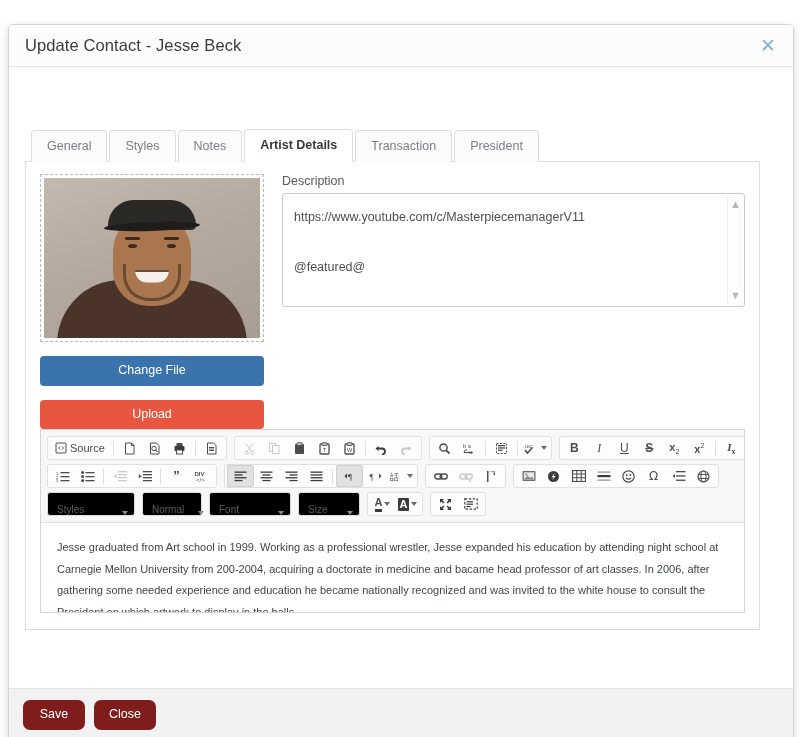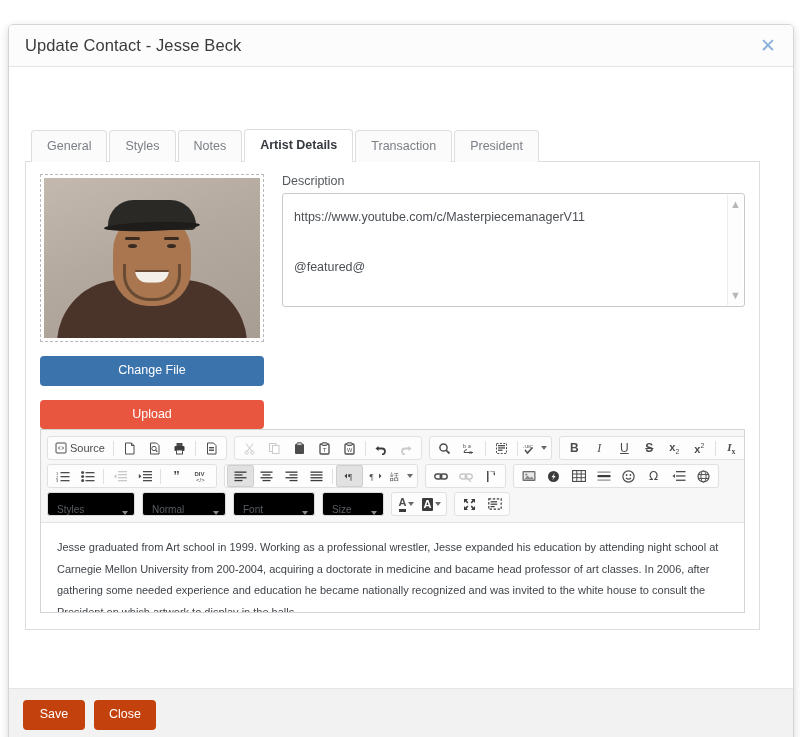--- a/index.html
+++ b/index.html
@@ -181,21 +181,21 @@
   .btn {
     border: none; border-radius: 4px;
     color: #fff; font-size: 12.5px;
     padding: 8px 15px;
     cursor: pointer;
     font-family: "Liberation Sans", sans-serif;
     line-height: 1.1;
   }
   .btn-change { background: #3b73ad; }
   .btn-upload { background: #e8563f; }
-  .btn-save, .btn-close { background: #c2410c; min-width: 62px; }
+  .btn-save, .btn-close { background: #7f1d1d; min-width: 62px; border-radius: 7px; }
   
   .desc-col { flex: 1 1 auto; margin-left: 18px; min-width: 0; }
   .field-label {
     font-size: 12.5px; color: #55595e;
     margin-bottom: 5px; display: block;
   }
   .desc-wrap { position: relative; }
   .desc-area {
     width: 100%;
     height: 114px;
@@ -285,21 +285,21 @@
     display: flex; align-items: flex-end;
     justify-content: space-between;
     font-size: 10px; color: #5b5f64;
     padding: 0 6px 0 9px;
     margin-right: 7px;
     cursor: pointer;
     box-sizing: border-box;
   }
   .combo .caret { border-top-color: #8a8a8a; margin-left: 14px; }
   .combo-styles { width: 88px; }
-  .combo-format { width: 84px; }
+  .combo-format { width: 60px; }
   .combo-font { width: 82px; }
   .combo-size { width: 62px; }
   .editor-body {
     flex: 1 1 auto;
     padding: 14px 16px;
     font-size: 11px;
     color: #3f4449;
     line-height: 1.95;
     overflow: hidden;
     background: #fff;

